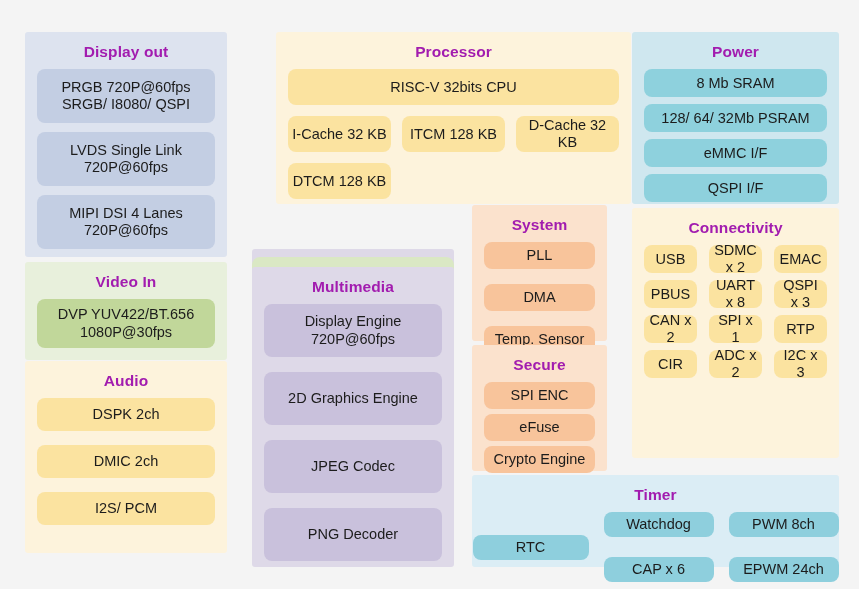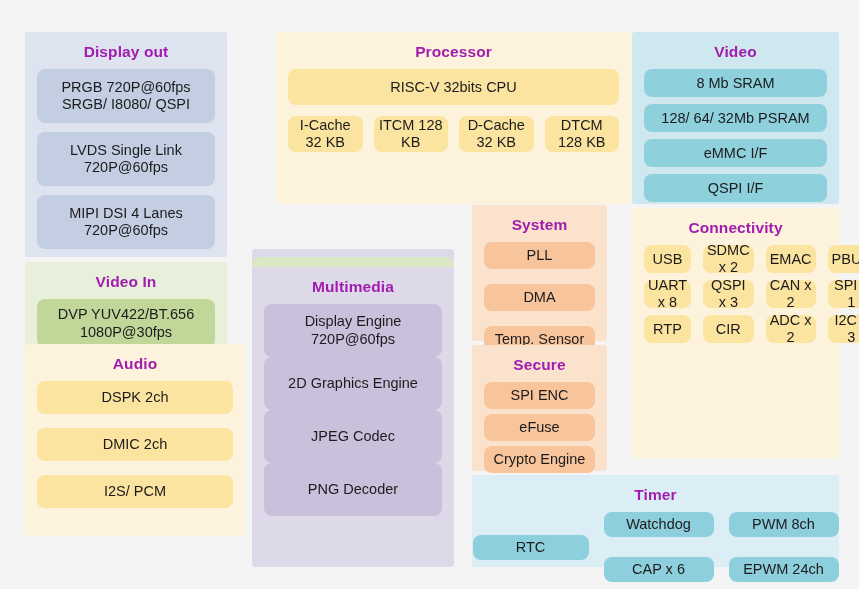--- a/index.html
+++ b/index.html
@@ -51,21 +51,21 @@
     color: #1c1c1c;
     display: flex;
     align-items: center;
     justify-content: center;
     flex-direction: column;
     padding: 4px 4px;
   }
   .block.two-line { white-space: pre-line; }
   .grid2 {
     display: grid;
-    grid-template-columns: 1fr 1fr 1fr 1fr;
+    grid-template-columns: 1fr 1fr 1fr;
   }
 
   
   .thm-blue      { background: #dde3ef; }
   .thm-blue   .block { background: #c3cee3; }
 
   .thm-green     { background: #e8f0dc; }
   .thm-green  .block { background: #c1d79a; }
 
   .thm-yellow    { background: #fdf3dc; }
@@ -82,21 +82,21 @@
 
   .thm-timer     { background: #dbedf5; }
   .thm-timer  .block { background: #8ecfdd; }
 
   .thm-pm        { background: #ded9e8; }
   .thm-pm .block { background: #dae8c4; }
 
   
   #p-display   { left: 25px;  top: 32px;  width: 202px; height: 225px; }
   #p-video     { left: 25px;  top: 262px; width: 202px; height: 98px;  }
-  #p-audio     { left: 25px;  top: 344px; width: 220px; height: 192px; }
+  #p-audio     { left: 25px;  top: 361px; width: 202px; height: 192px; }
 
   #p-processor { left: 252px; top: 32px;  width: 355px; height: 172px; margin-left: 24px; }
   #p-power     { left: 252px; top: 209px; width: 202px; height: 53px;  padding: 8px 0; margin-top: 40px; }
   #p-multimedia{ left: 252px; top: 267px; width: 202px; height: 300px; }
 
   #p-system    { left: 472px; top: 205px; width: 135px; height: 136px; }
   #p-secure    { left: 472px; top: 345px; width: 135px; height: 126px; }
 
   #p-memory    { left: 632px; top: 32px;  width: 207px; height: 172px; }
   #p-connect   { left: 632px; top: 208px; width: 207px; height: 250px; }
@@ -110,21 +110,21 @@
 
   #p-audio    .blocks { gap: 14px; margin-top: 4px; }
   #p-audio    .block  { height: 33px; }
 
   #p-processor .blocks { gap: 11px; }
   #p-processor .block  { height: 36px; }
   #p-processor .grid2  { gap: 11px; }
 
   #p-power .block { height: 37px; font-weight: bold; font-size: 15.5px; }
 
-  #p-multimedia .blocks { }
+  #p-multimedia .blocks { gap: 15px; }
   #p-multimedia .block  { height: 53px; }
 
   #p-system .blocks { gap: 15px; }
   #p-system .block  { height: 27px; }
 
   #p-secure .blocks { gap: 5px; }
   #p-secure .block  { height: 27px; }
 
   #p-memory .blocks { gap: 7px; }
   #p-memory .block  { height: 28px; }
@@ -219,21 +219,21 @@
   <div class="panel thm-orange" id="p-secure">
     <div class="panel-title">Secure</div>
     <div class="blocks">
       <div class="block">SPI ENC</div>
       <div class="block">eFuse</div>
       <div class="block">Crypto Engine</div>
     </div>
   </div>
 
   <div class="panel thm-teal" id="p-memory">
-    <div class="panel-title">Video</div>
+    <div class="panel-title">Power</div>
     <div class="blocks">
       <div class="block">8 Mb SRAM</div>
       <div class="block">128/ 64/ 32Mb PSRAM</div>
       <div class="block">eMMC I/F</div>
       <div class="block">QSPI I/F</div>
     </div>
   </div>
 
   <div class="panel thm-yellow" id="p-connect">
     <div class="panel-title">Connectivity</div>

